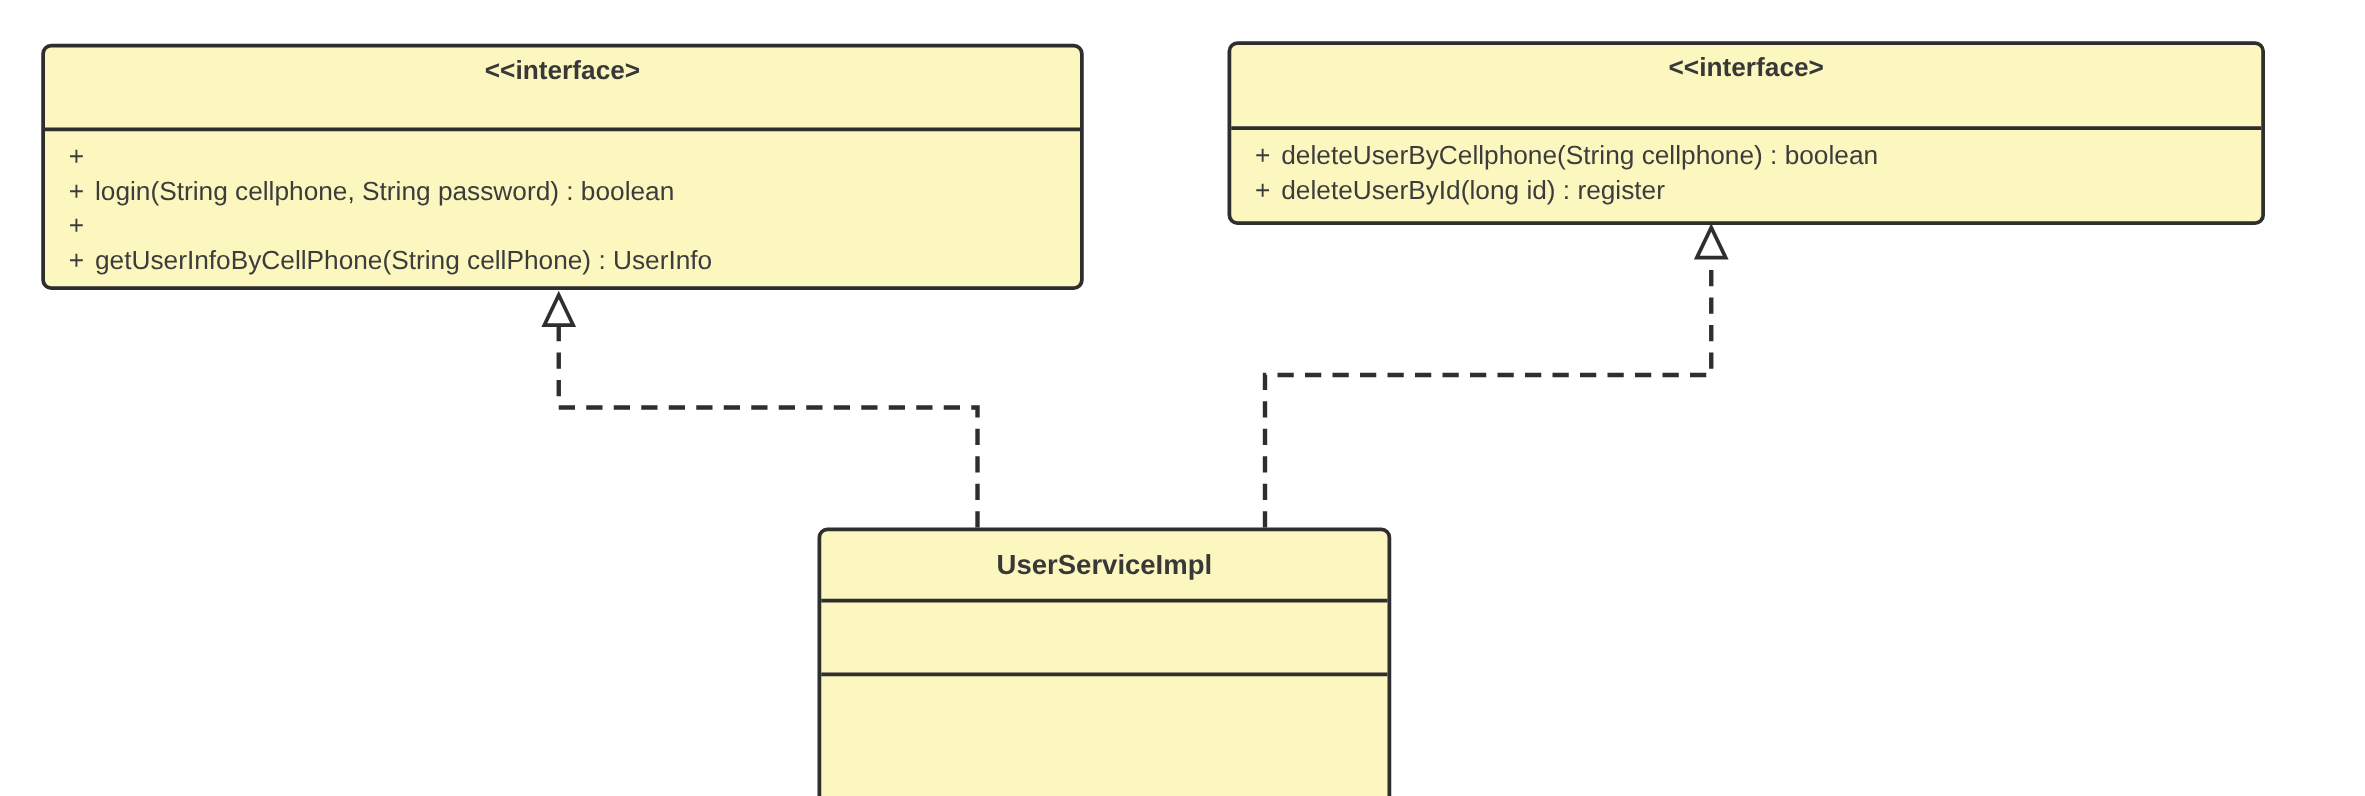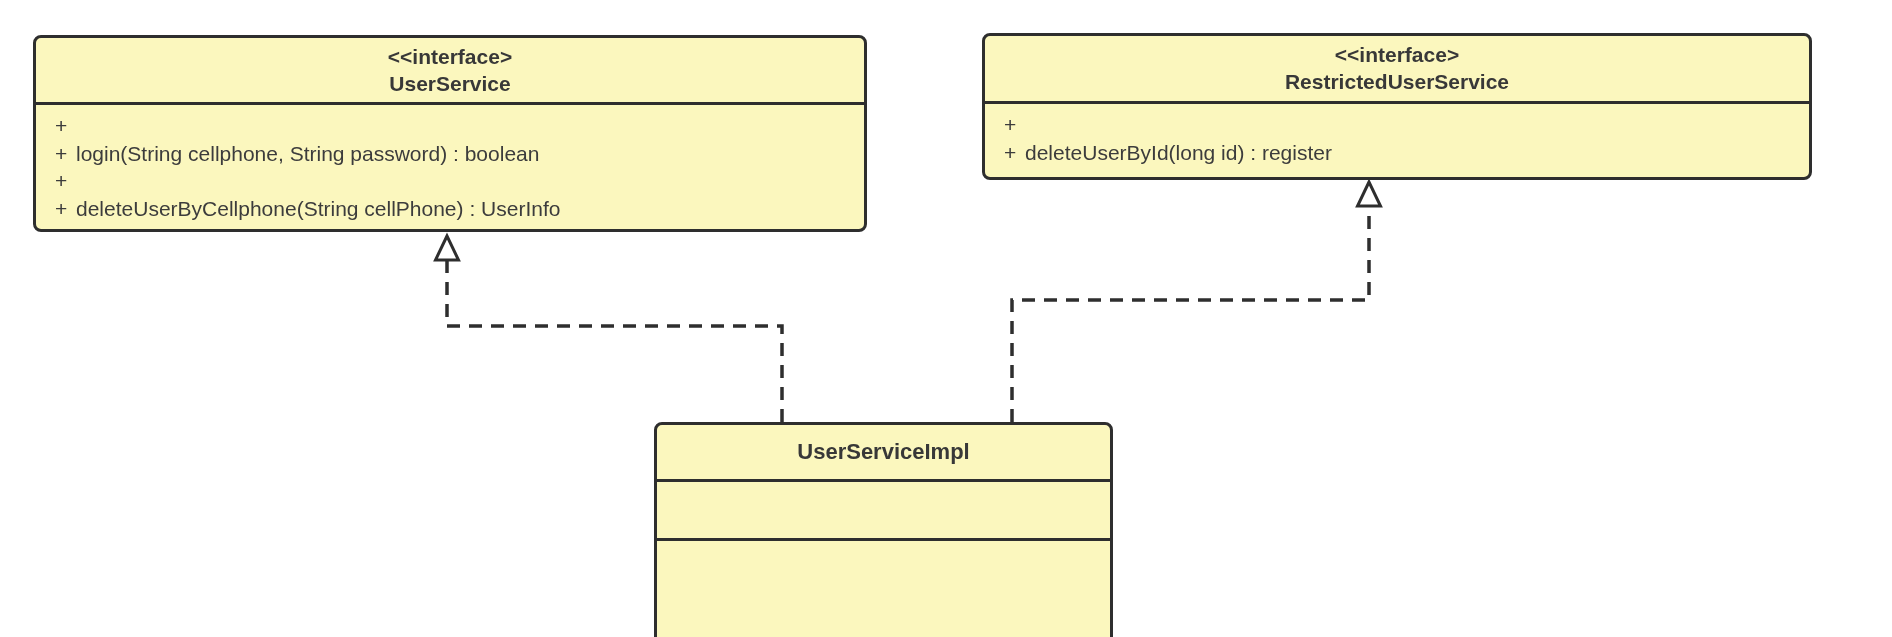--- a/index.html
+++ b/index.html
@@ -95,48 +95,47 @@
     </g>
     <g>
       <path class="edge-line" d="M 1012 422 L 1012 300 L 1369 300 L 1369 206"></path>
       <polygon class="edge-head" points="1369,182 1357.5,206 1380.5,206"></polygon>
     </g>
   </svg>
 
   <div class="uml-class" style="left:33px; top:35px; width:834px; height:197px;">
     <div class="uml-header" style="height:67px;">
       <div class="stereotype">&lt;&lt;interface&gt;</div>
-      <div class="class-name">UserService</div>
     </div>
     <div class="uml-methods">
       <div class="method-row">
         <span class="method-vis">+</span>
       </div>
       <div class="method-row">
         <span class="method-vis">+</span>
         <span class="method-sig">login(String cellphone, String password) : boolean</span>
       </div>
       <div class="method-row">
         <span class="method-vis">+</span>
       </div>
       <div class="method-row">
         <span class="method-vis">+</span>
-        <span class="method-sig">deleteUserByCellphone(String cellPhone) : UserInfo</span>
+        <span class="method-sig">getUserInfoByCellPhone(String cellPhone) : UserInfo</span>
       </div>
     </div>
   </div>
 
   <div class="uml-class" style="left:982px; top:33px; width:830px; height:147px;">
     <div class="uml-header" style="height:68px;">
       <div class="stereotype">&lt;&lt;interface&gt;</div>
-      <div class="class-name">RestrictedUserService</div>
     </div>
     <div class="uml-methods">
       <div class="method-row">
         <span class="method-vis">+</span>
+        <span class="method-sig">deleteUserByCellphone(String cellphone) : boolean</span>
       </div>
       <div class="method-row">
         <span class="method-vis">+</span>
         <span class="method-sig">deleteUserById(long id) : register</span>
       </div>
     </div>
   </div>
 
   <div class="uml-class" style="left:654px; top:422px; width:459px; height:226px;">
     <div class="impl-header" style="height:53.5px;">

